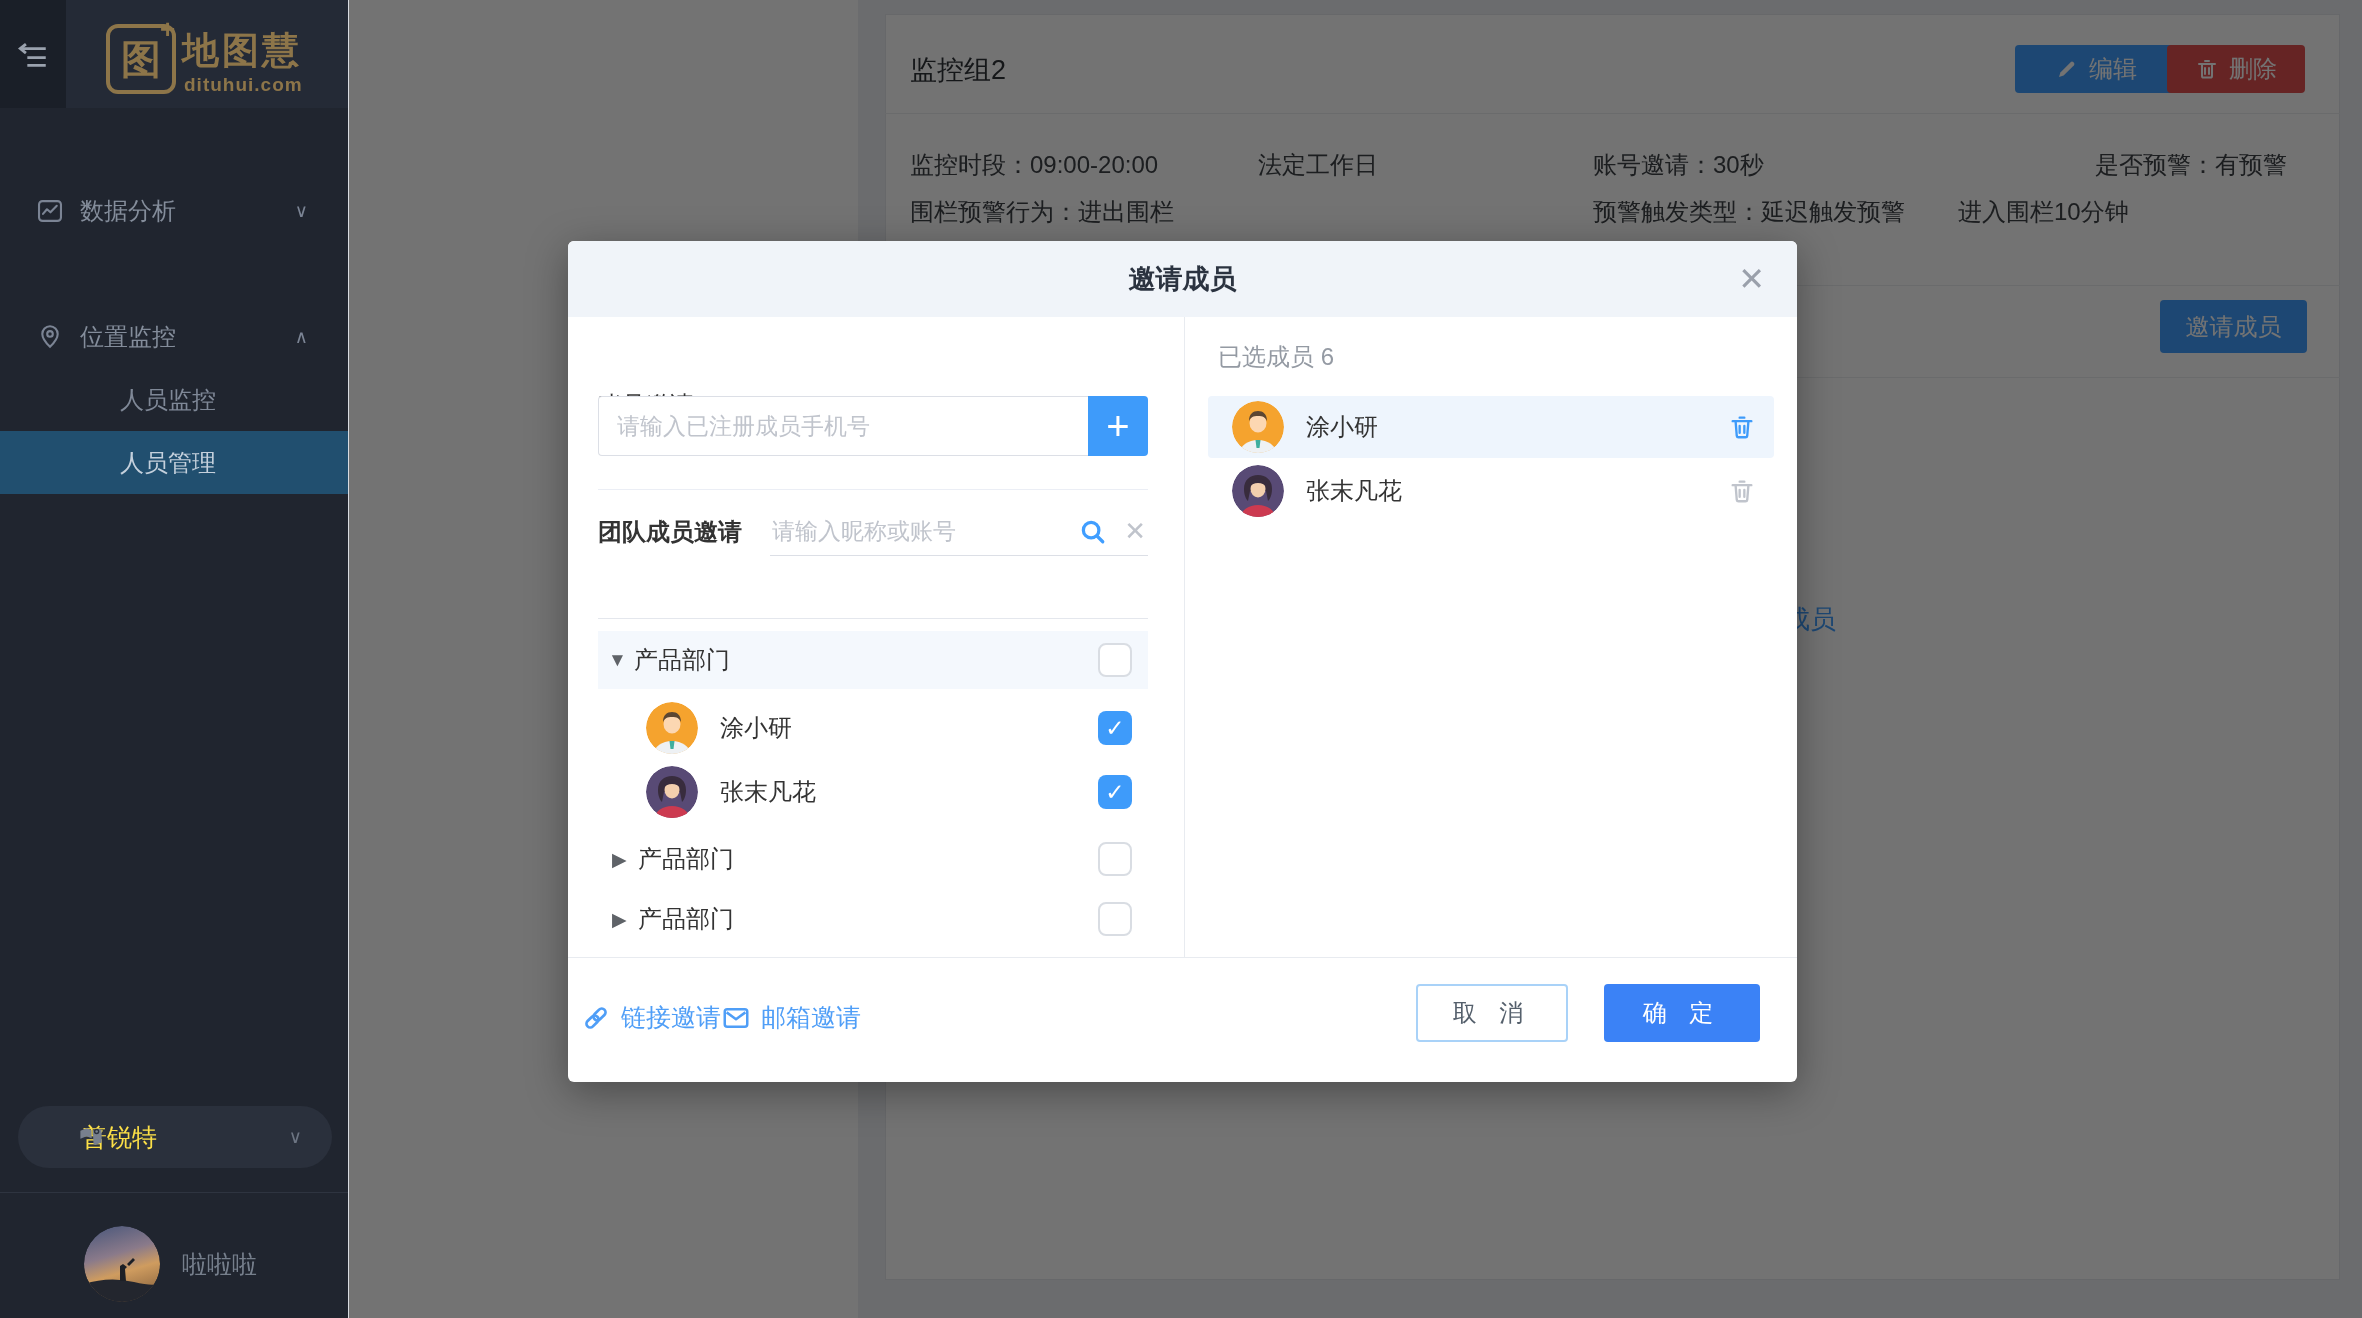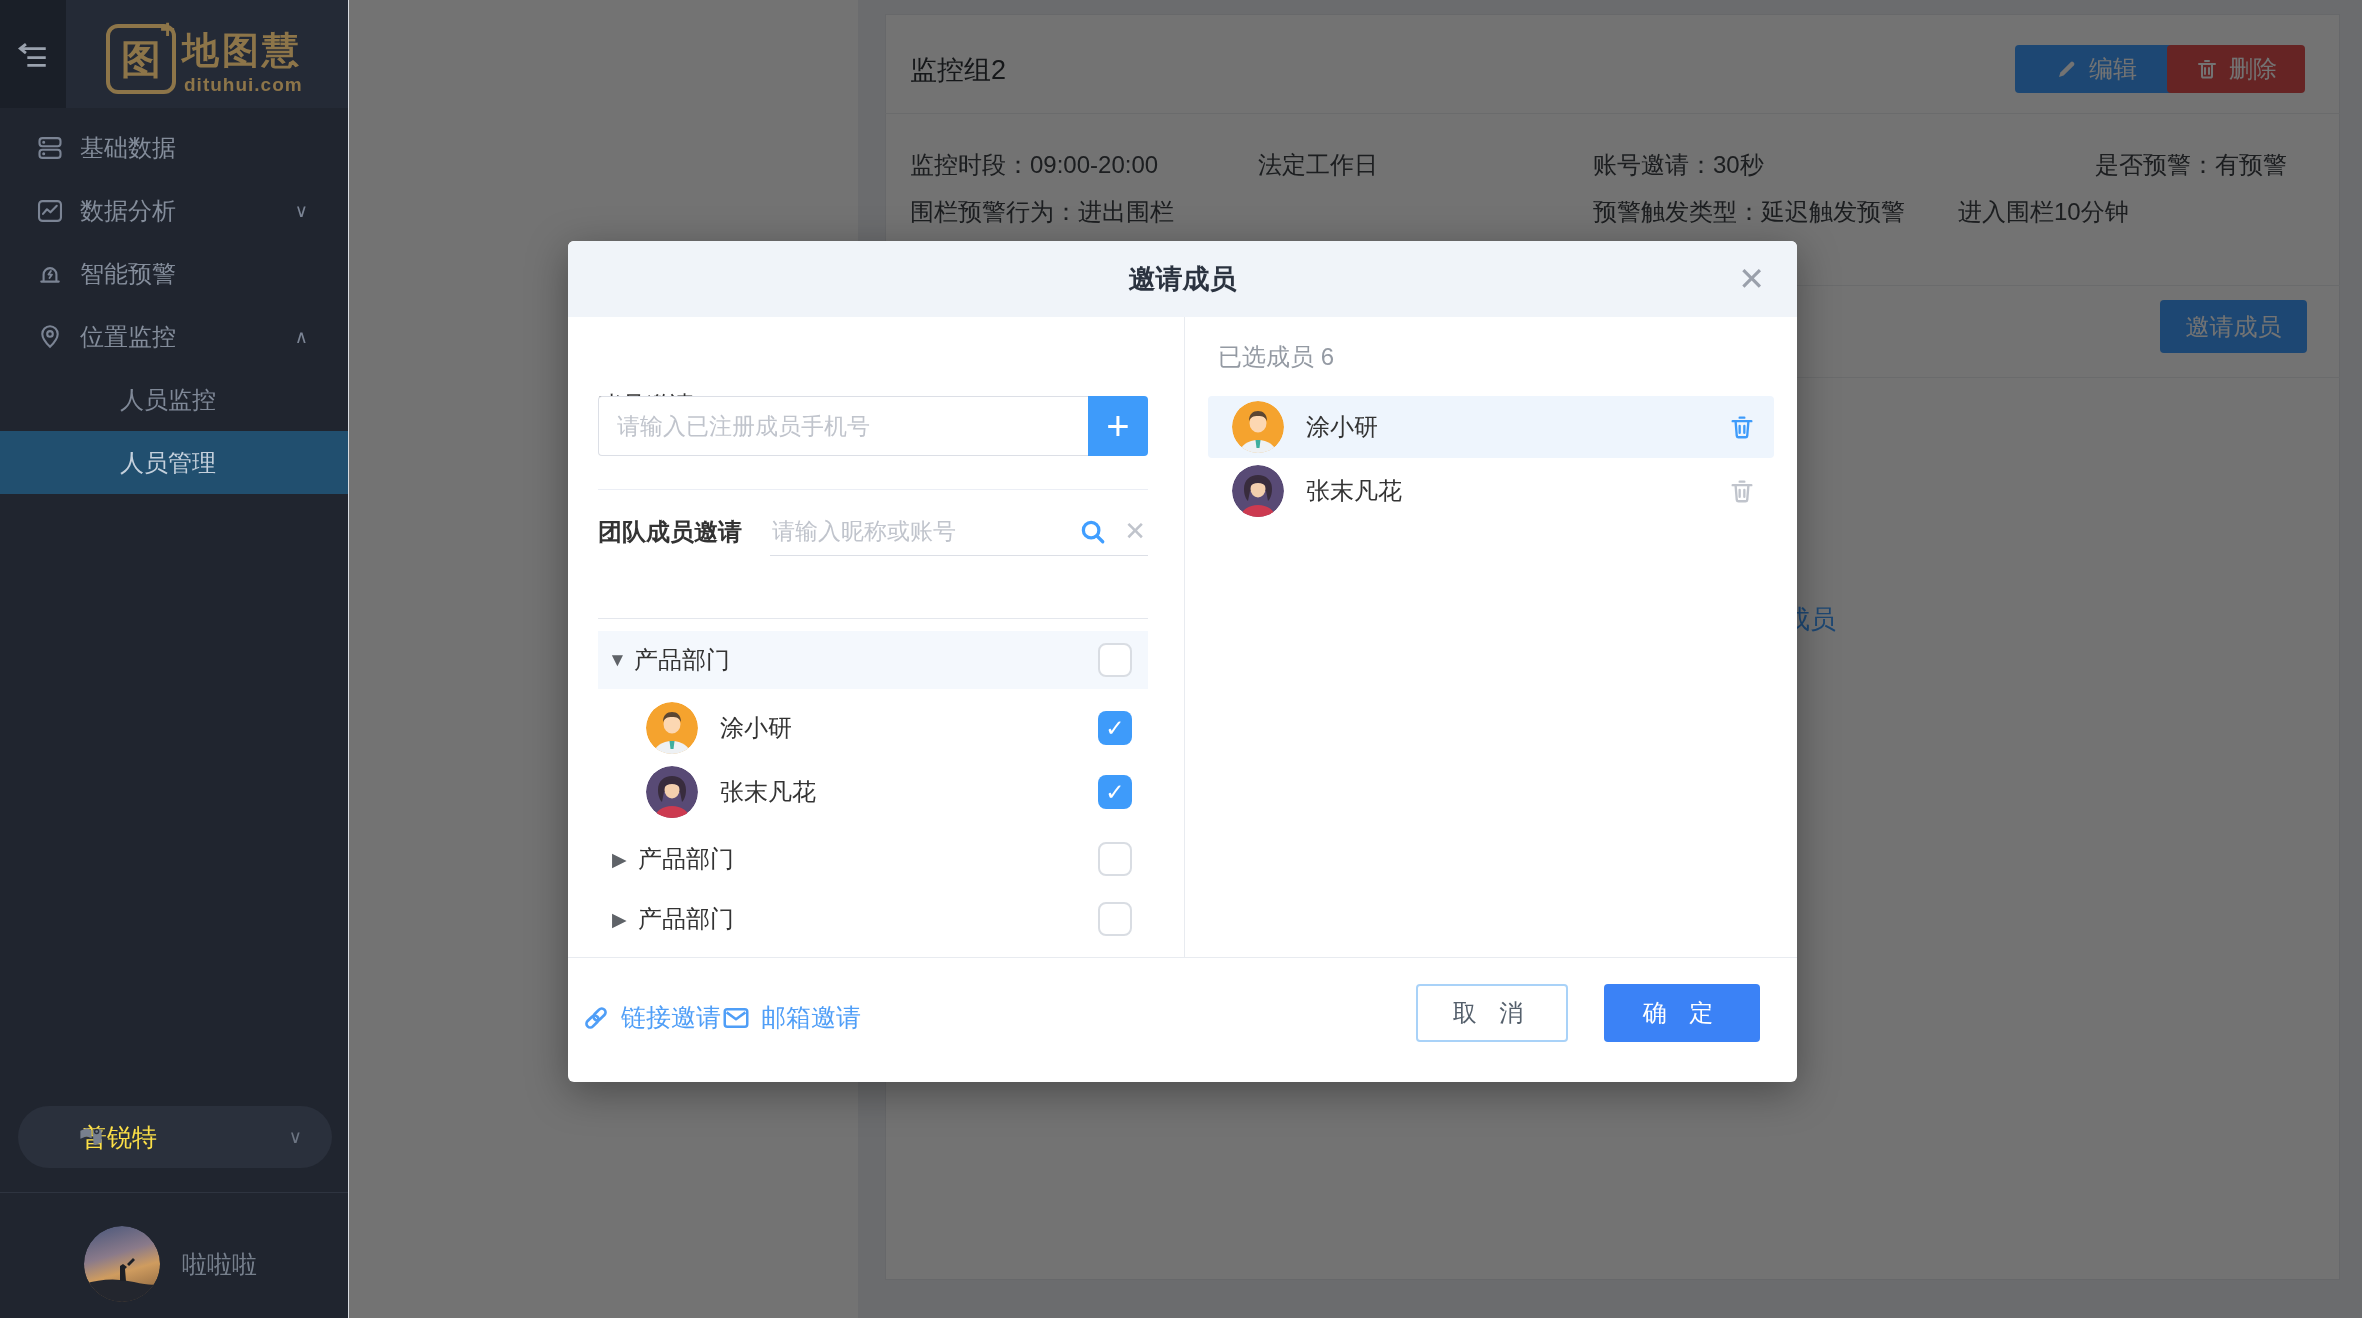--- a/index.html
+++ b/index.html
@@ -116,45 +116,30 @@
         <path d="M3 8.2 h18 M8 14.5 h13 M8 20 h13" fill="none" stroke="#9aa2ae" stroke-width="2"></path>
       </svg>
     </div>
     <div class="abs logoglyph">
         <span>图</span>
       </div>
     <div class="abs logoplus">+</div>
     <div class="abs logotitle">地图慧</div>
     <div class="abs logosub">dituhui.com</div>
 
-    <div class="abs mi" style="top:116px">
-      <svg class="ic" viewBox="0 0 24 24">
-        <rect x="3" y="3.5" width="18" height="7" rx="2.5" fill="none" stroke="#7b8494" stroke-width="1.8"></rect>
-        <rect x="3" y="13.5" width="18" height="7" rx="2.5" fill="none" stroke="#7b8494" stroke-width="1.8"></rect>
-        <path d="M6.6 7h.01 M6.6 17h.01" stroke="#7b8494" stroke-width="2.6" stroke-linecap="round"></path>
-      </svg>
-      <span>基础数据</span>
-    </div>
 
     <div class="abs mi" style="top:179px">
       <svg class="ic" viewBox="0 0 24 24">
         <rect x="2.6" y="3.5" width="18.8" height="17" rx="3" fill="none" stroke="#7b8494" stroke-width="1.8"></rect>
         <path d="M6 14.5l3.4-4 3 2.6 5.4-5.6" fill="none" stroke="#7b8494" stroke-width="1.8" stroke-linecap="round" stroke-linejoin="round"></path>
       </svg>
       <span>数据分析</span>
       <span class="chev">∨</span>
     </div>
 
-    <div class="abs mi" style="top:242px">
-      <svg class="ic" viewBox="0 0 24 24">
-        <path d="M4.5 18.5h15 M6.5 18.5v-6a5.5 5.5 0 0 1 11 0v6" fill="none" stroke="#7b8494" stroke-width="1.8" stroke-linecap="round"></path>
-        <path d="M12.8 9.5l-2.1 3h3l-2.1 3" fill="none" stroke="#7b8494" stroke-width="1.6" stroke-linecap="round" stroke-linejoin="round"></path>
-      </svg>
-      <span>智能预警</span>
-    </div>
 
     <div class="abs mi" style="top:305px">
       <svg class="ic" viewBox="0 0 24 24">
         <path d="M12 2.8a6.6 6.6 0 0 1 6.6 6.6c0 4.6-6.6 11-6.6 11s-6.6-6.4-6.6-11A6.6 6.6 0 0 1 12 2.8z" fill="none" stroke="#7b8494" stroke-width="1.8"></path>
         <circle cx="12" cy="9.4" r="2.4" fill="none" stroke="#7b8494" stroke-width="1.8"></circle>
       </svg>
       <span>位置监控</span>
       <span class="chev">∧</span>
     </div>
 

